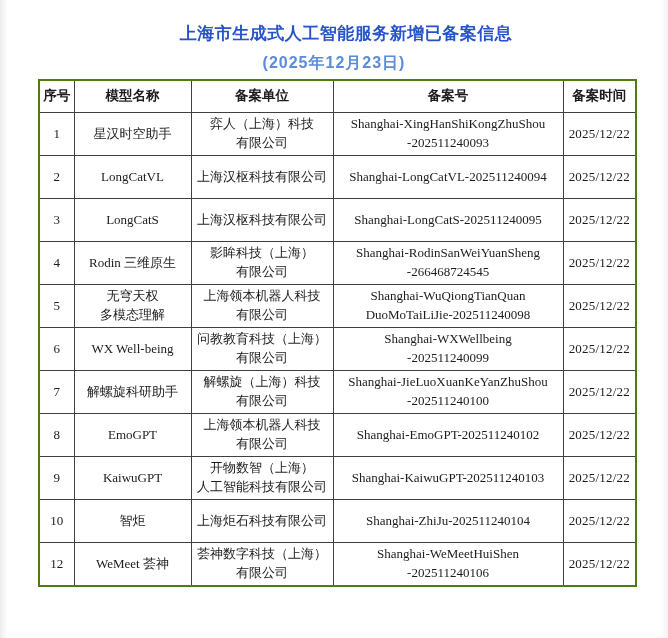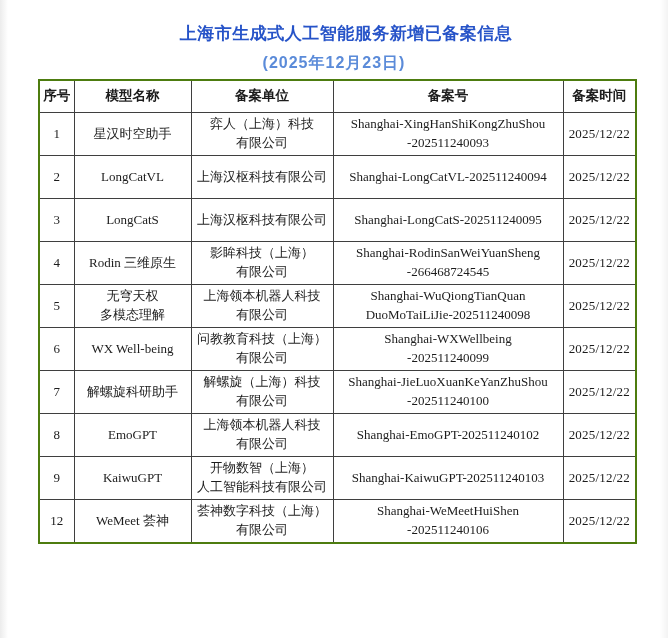--- a/index.html
+++ b/index.html
@@ -185,20 +185,27 @@
     </tr>
     <tr>
       <td class="c-no">9</td>
       <td class="c-model">KaiwuGPT</td>
       <td class="c-org">开物数智（上海）
 人工智能科技有限公司</td>
       <td class="c-reg">Shanghai-KaiwuGPT-202511240103</td>
       <td class="c-date">2025/12/22</td>
     </tr>
     <tr>
+      <td class="c-no">10</td>
+      <td class="c-model">智炬</td>
+      <td class="c-org">上海炬石科技有限公司</td>
+      <td class="c-reg">Shanghai-ZhiJu-202511240104</td>
+      <td class="c-date">2025/12/22</td>
+    </tr>
+    <tr>
       <td class="c-no">12</td>
       <td class="c-model">WeMeet 荟神</td>
       <td class="c-org">荟神数字科技（上海）
 有限公司</td>
       <td class="c-reg">Shanghai-WeMeetHuiShen
 -202511240106</td>
       <td class="c-date">2025/12/22</td>
     </tr>
   </tbody>
 </table>

